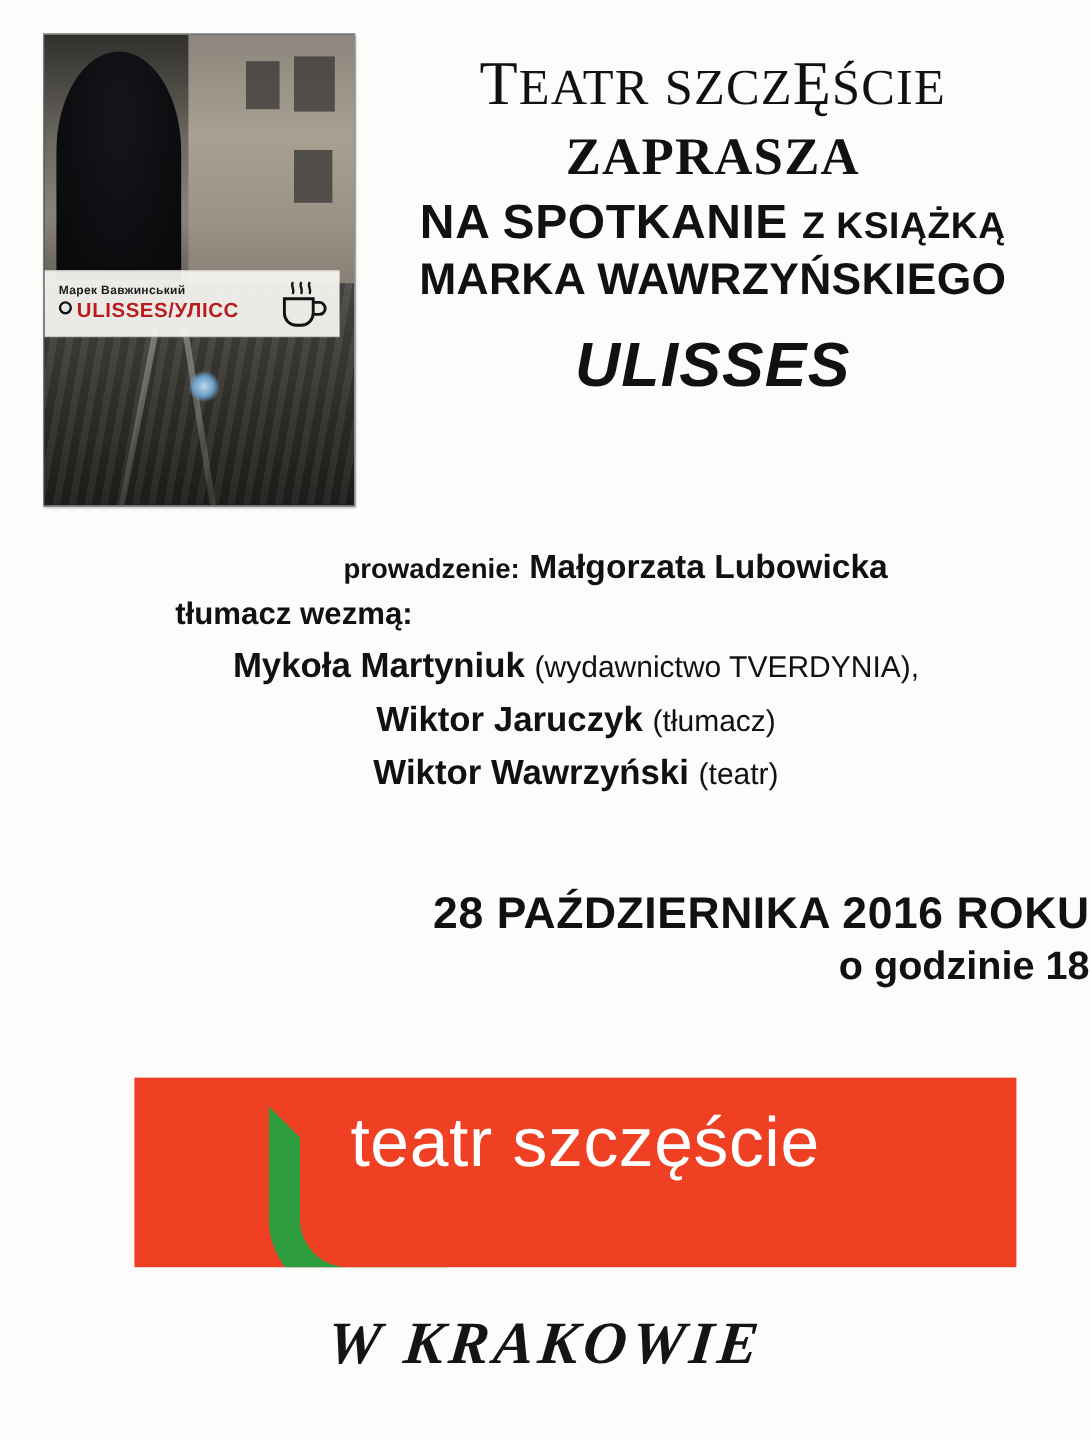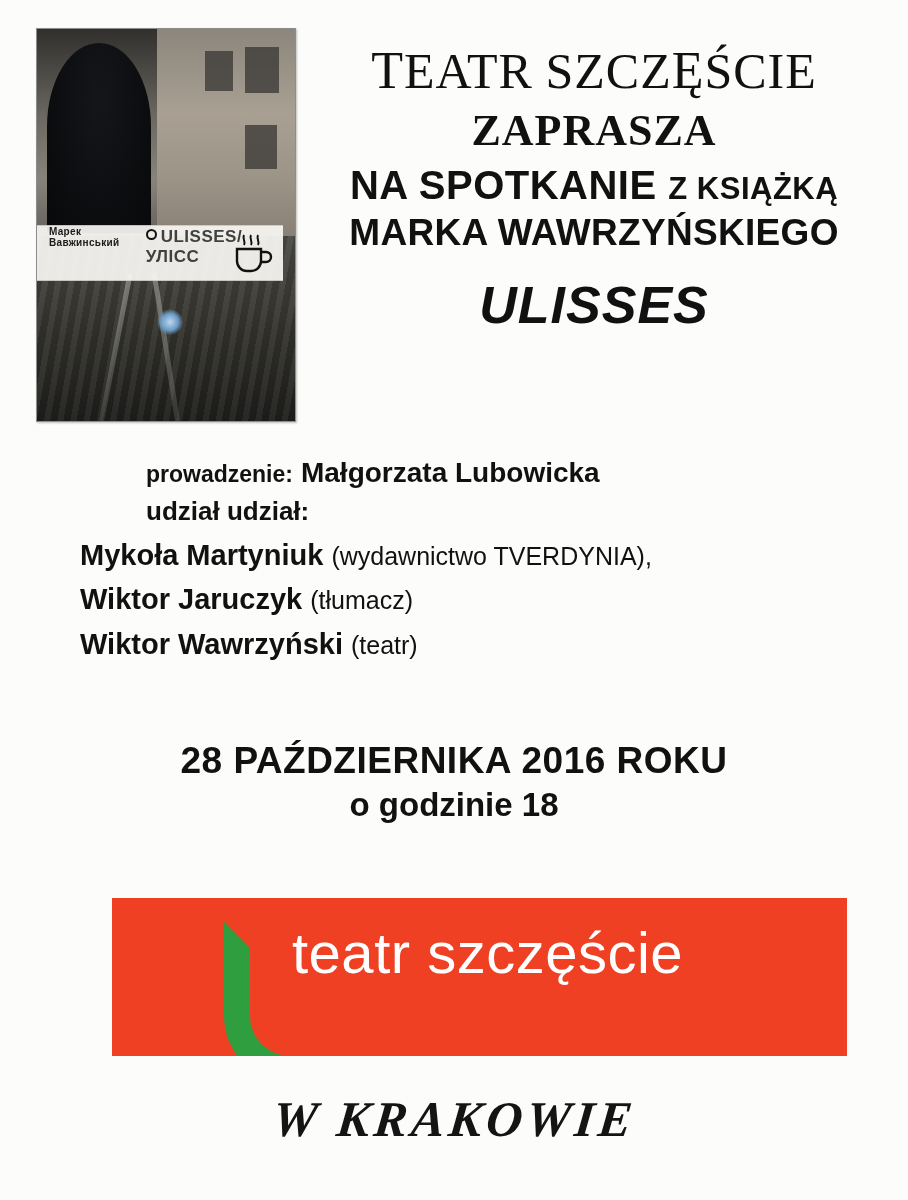--- a/index.html
+++ b/index.html
@@ -105,36 +105,36 @@
   .cover-band {
     position: absolute;
     left: 0;
     right: 12px;
     top: 196px;
     height: 56px;
     background: rgba(247,246,242,.93);
     border-top: 1px solid rgba(0,0,0,.15);
     border-bottom: 1px solid rgba(0,0,0,.15);
     display: flex;
-    flex-direction: row;
+    flex-direction: column;
     justify-content: center;
     padding-left: 12px;
     box-sizing: border-box;
   }
   .cover-author {
     font-size: 10px;
     font-weight: bold;
     letter-spacing: .3px;
     color: #1b1b1b;
   }
   .cover-title {
     font-size: 17px;
     font-weight: bold;
     letter-spacing: .5px;
-    color: #404040;
+    color: #b91c1c;
     margin-top: 1px;
   }
   .cover-dot {
     display: inline-block;
     width: 7px;
     height: 7px;
     border-radius: 50%;
     border: 2px solid #111;
     margin-right: 4px;
     vertical-align: 2px;
@@ -155,21 +155,21 @@
     text-align: center;
   }
   .h-teatr {
     font-family: "Liberation Serif", serif;
     font-size: 46px;
     letter-spacing: 1px;
     line-height: 1.05;
     white-space: nowrap;
   }
   .h-teatr .big { font-size: 52px; }
-  .h-teatr .sc  { font-size: 50px; }
+  .h-teatr .sc  { font-size: 42px; }
   .h-zaprasza {
     font-family: "Liberation Serif", serif;
     font-size: 44px;
     font-weight: bold;
     letter-spacing: 1px;
     margin-top: 8px;
     line-height: 1.1;
   }
   .h-spotkanie {
     font-family: "Liberation Sans", sans-serif;
@@ -203,20 +203,21 @@
     position: absolute;
     left: 80px;
     top: 455px;
     width: 800px;
     font-family: "Liberation Sans", sans-serif;
     color: #111;
   }
   .cr-line {
     margin-bottom: 6px;
     line-height: 1.25;
+    text-align: center;
   }
   .cr-host {
     padding-left: 66px;
     font-size: 25px;
     font-weight: bold;
   }
   .cr-host .lbl { font-weight: bold; font-size: 23px; }
   .cr-host .name { font-size: 28px; margin-left: 8px; }
   .cr-udzial {
     padding-left: 66px;
@@ -233,21 +234,21 @@
     font-weight: normal;
     font-size: 25px;
   }
 
   
   .dateblock {
     position: absolute;
     left: 0;
     top: 740px;
     width: 908px;
-    text-align: center;
+    text-align: right;
   }
   .date-main {
     font-size: 37px;
     font-weight: bold;
     letter-spacing: .5px;
   }
   .date-time {
     font-size: 33px;
     font-weight: bold;
     margin-top: 4px;
@@ -362,21 +363,21 @@
       </div>
       <div class="h-marka">MARKA WAWRZYŃSKIEGO</div>
       <div class="h-ulisses">ULISSES</div>
     </div>
   </div>
 
   <div class="credits">
     <div class="cr-line cr-host">
       <span class="lbl">prowadzenie:</span><span class="name">Małgorzata Lubowicka</span>
     </div>
-    <div class="cr-udzial">udział udział:</div>
+    <div class="cr-udzial">tłumacz wezmą:</div>
 
     <div class="cr-line cr-person">
       <span>Mykoła Martyniuk</span>
       <span class="role">(wydawnictwo TVERDYNIA),</span>
     </div>
     <div class="cr-line cr-person">
       <span>Wiktor Jaruczyk</span>
       <span class="role">(tłumacz)</span>
     </div>
     <div class="cr-line cr-person">

